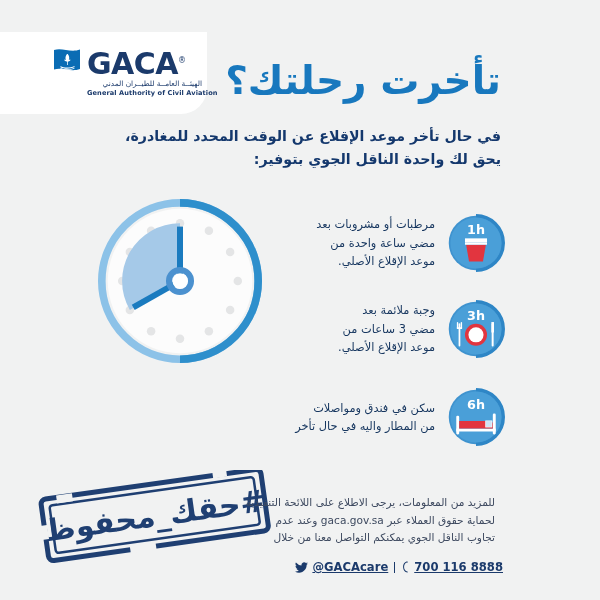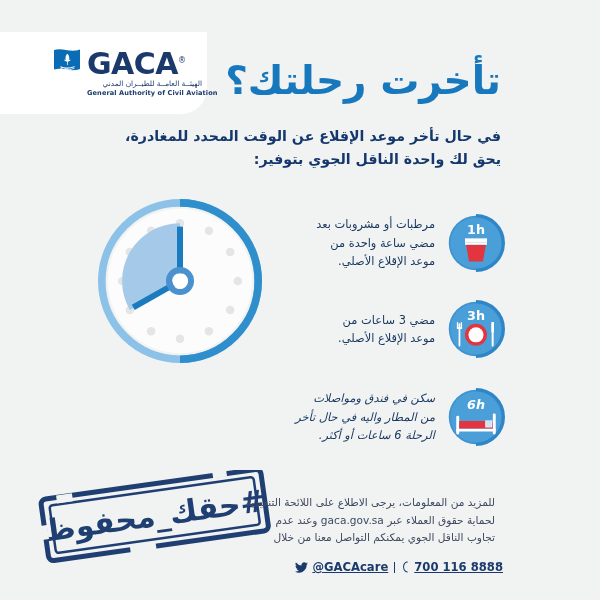--- a/index.html
+++ b/index.html
@@ -112,21 +112,21 @@
     position: absolute;
     right: 22px;
     display: flex;
     flex-direction: row;
     align-items: center;
     justify-content: flex-end;
     gap: 12px;
   }
   .benefit-1 { top: 214px; }
   .benefit-2 { top: 300px; }
-  .benefit-3 { top: 388px; font-style: italic; }
+  .benefit-3 { top: 388px; }
   .benefit-text {
     direction: rtl;
     text-align: right;
     font-size: 11.4px;
     color: #16365f;
     line-height: 1.62;
     width: 150px;
   }
   .badge { width: 58px; height: 58px; flex: 0 0 58px; }
 
@@ -241,20 +241,21 @@
       <circle cx="50" cy="50" r="44" fill="#4a9fd8"></circle>
       <text x="50" y="34" text-anchor="middle" font-family="DejaVu Sans, sans-serif" font-size="22" font-weight="700" fill="#ffffff">1h</text>
       <rect x="31" y="42" width="38" height="7" fill="#ffffff"></rect>
       <path d="M33 53 L67 53 L62 82 L38 82 Z" fill="#e2353f"></path>
       <rect x="31" y="49" width="38" height="4" fill="#ffffff"></rect>
     </svg>
   </div>
 
   <div class="benefit benefit-2">
     <div class="benefit-text">
+      <div>وجبة ملائمة بعد</div>
       <div>مضي 3 ساعات من</div>
       <div>موعد الإقلاع الأصلي.</div>
     </div>
     <svg class="badge" viewBox="0 0 100 100">
       <circle cx="50" cy="50" r="47" fill="#3f93cf"></circle>
       <path d="M50 3 A47 47 0 0 1 50 97" fill="none" stroke="#2e86c6" stroke-width="6"></path>
       <circle cx="50" cy="50" r="44" fill="#4a9fd8"></circle>
       <text x="50" y="34" text-anchor="middle" font-family="DejaVu Sans, sans-serif" font-size="22" font-weight="700" fill="#ffffff">3h</text>
       <circle cx="50" cy="60" r="19" fill="#e2353f"></circle>
       <circle cx="50" cy="60" r="13" fill="#ffffff"></circle>
@@ -266,21 +267,20 @@
         <rect x="77" y="40" width="3.4" height="40" rx="1.6"></rect>
         <path d="M76.5 38 L81 38 L81 56 L76.5 56 Z" rx="2"></path>
       </g>
     </svg>
   </div>
 
   <div class="benefit benefit-3">
     <div class="benefit-text">
       <div>سكن في فندق ومواصلات</div>
       <div>من المطار واليه في حال تأخر</div>
-      <div>الرحلة 6 ساعات أو أكثر.</div>
     </div>
     <svg class="badge" viewBox="0 0 100 100">
       <circle cx="50" cy="50" r="47" fill="#3f93cf"></circle>
       <path d="M50 3 A47 47 0 0 1 50 97" fill="none" stroke="#2e86c6" stroke-width="6"></path>
       <circle cx="50" cy="50" r="44" fill="#4a9fd8"></circle>
       <text x="50" y="36" text-anchor="middle" font-family="DejaVu Sans, sans-serif" font-size="22" font-weight="700" fill="#ffffff">6h</text>
       <g fill="#ffffff">
         <rect x="16" y="48" width="5" height="32" rx="2"></rect>
         <rect x="79" y="44" width="5" height="36" rx="2"></rect>
         <rect x="16" y="70" width="68" height="5"></rect>

